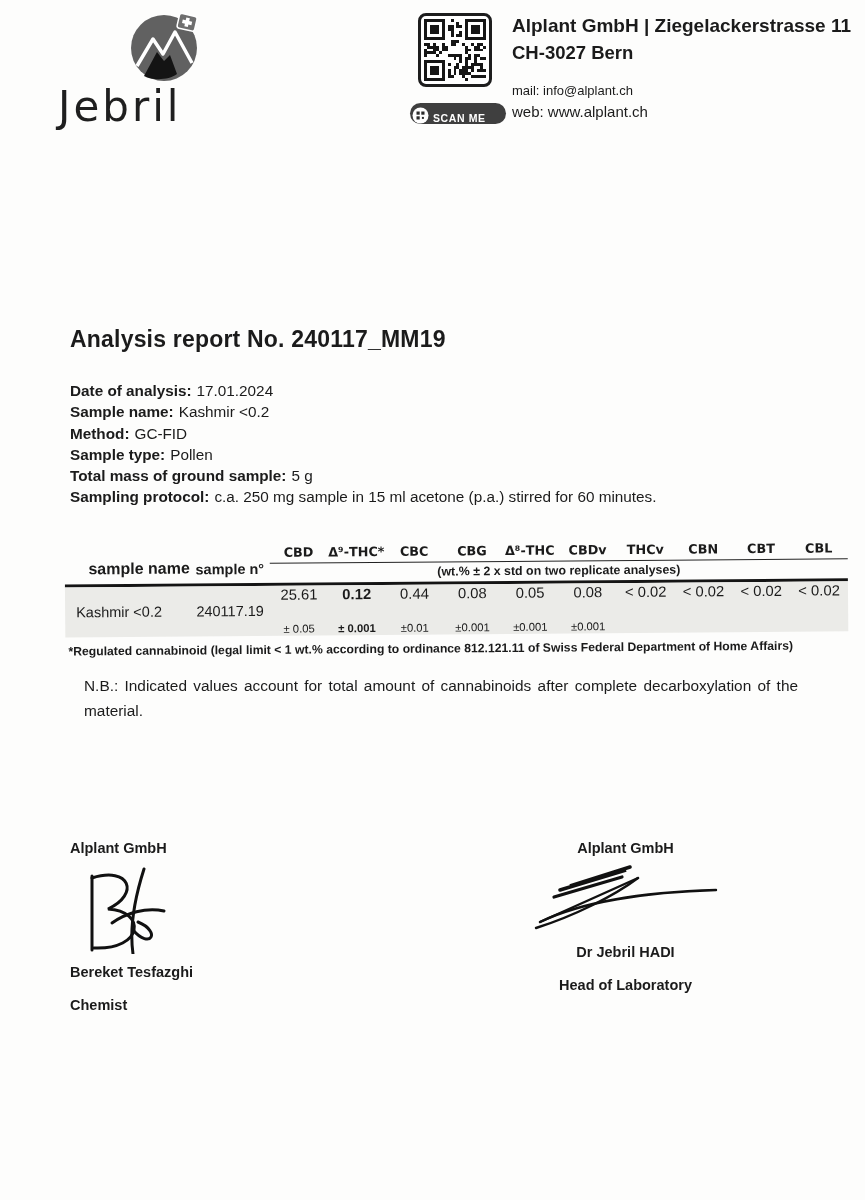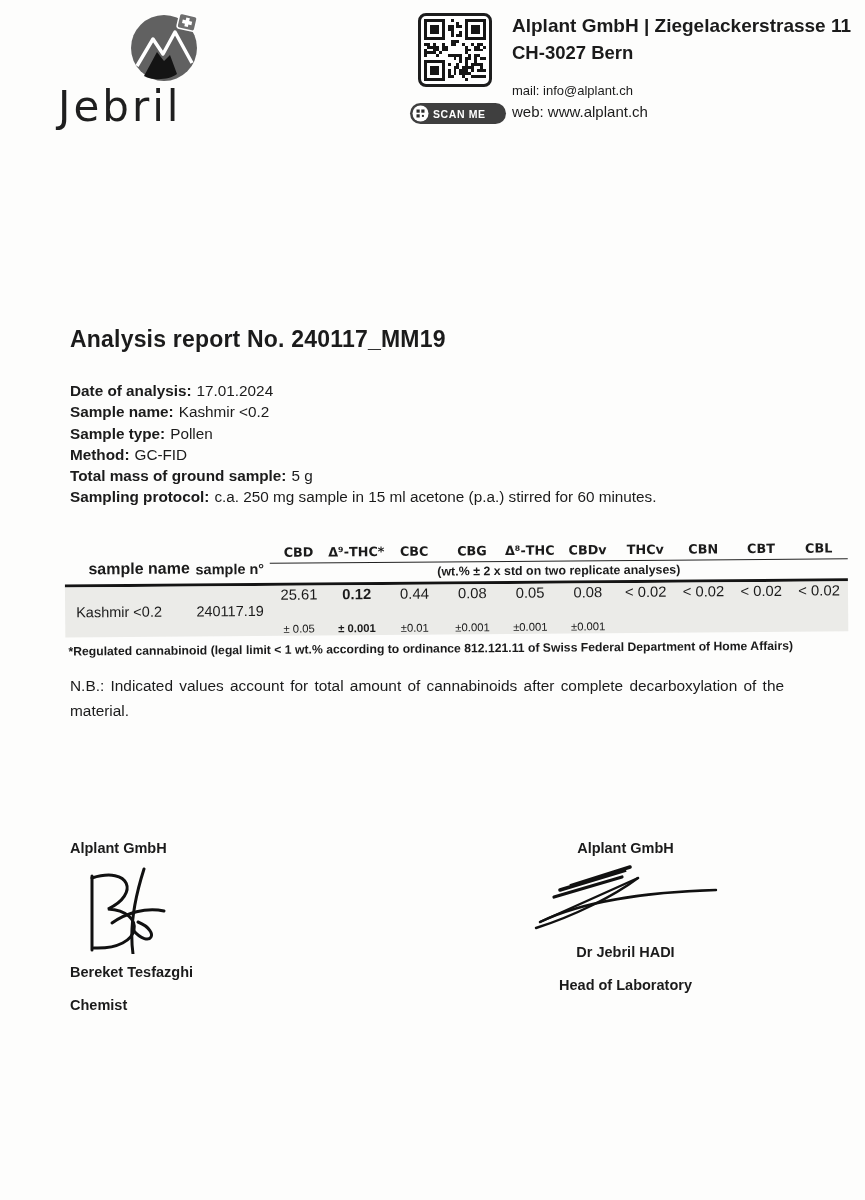--- a/index.html
+++ b/index.html
@@ -18,21 +18,21 @@
     font-size:42px;font-weight:400;letter-spacing:3px;color:#1f1f1f;
   }
   .qr-frame{
     left:418px;top:13px;width:62px;height:62px;
     border:3px solid #1d1d1d;border-radius:8px;padding:3px;background:#fff;
   }
   .qr-frame svg{width:62px;height:62px;display:block;}
   .scan-pill{
     left:410px;top:103px;width:96px;height:21px;
     background:#3f3f3f;border-radius:11px;
-    display:flex;align-items:center;gap:4px;padding-left:2px;box-sizing:border-box;
+    display:flex;align-items:flex-end;gap:4px;padding-left:2px;box-sizing:border-box;
   }
   .scan-ico{width:17px;height:17px;flex:0 0 auto;}
   .scan-label{color:#fff;font-size:10.5px;font-weight:bold;letter-spacing:.6px;}
   .company{left:512px;top:16px;width:345px;line-height:1;}
   .co-line1{font-size:19px;font-weight:bold;margin-bottom:9px;}
   .co-line2{font-size:18.5px;font-weight:bold;}
   .co-mail{font-size:13px;margin-top:21px;}
   .co-web{font-size:15px;margin-top:7px;}
 
   
@@ -58,21 +58,21 @@
   .c-name{width:125px;display:flex;align-items:center;padding-left:11px;box-sizing:border-box;font-size:14.5px;}
   .c-no{width:80px;display:flex;align-items:center;justify-content:center;font-size:14.5px;}
   .vals{width:578px;display:grid;grid-template-columns:repeat(10,1fr);}
   .cell{display:flex;flex-direction:column;align-items:center;justify-content:space-between;line-height:1.25;}
   .cell .v{font-size:14.8px;}
   .cell .std{font-size:11.3px;}
   .cell.boldcell .v,.cell.boldcell .std{font-weight:bold;}
   .footnote{font-size:12.2px;font-weight:600;margin-top:7px;padding-left:3px;}
 
   
-  .nb{left:70px;top:674px;width:714px;font-size:15.4px;line-height:24.5px;text-align:justify;margin:0;}
+  .nb{left:84px;top:674px;width:714px;font-size:15.4px;line-height:24.5px;text-align:justify;margin:0;}
 
   
   .sig{top:840px;}
   .sig-left{left:70px;width:230px;}
   .sig-right{left:508px;width:235px;text-align:center;}
   .sig .co{font-size:14.5px;font-weight:bold;}
   .sig-svg-l{margin:10px 0 0 8px;display:block;}
   .sig-svg-r{margin:6px auto 0;display:block;}
   .sig .nm{font-size:14.5px;font-weight:bold;margin-top:10px;}
   .sig .rl{font-size:14.5px;font-weight:bold;margin-top:17px;}
@@ -116,22 +116,22 @@
     <div class="co-line2">CH-3027 Bern</div>
     <div class="co-mail">mail: info@alplant.ch</div>
     <div class="co-web">web: www.alplant.ch</div>
   </div>
 
   <h1 class="abs title">Analysis report No. 240117_MM19</h1>
 
   <div class="abs meta">
     <div class="meta-line"><span class="lbl">Date of analysis:</span><span>17.01.2024</span></div>
     <div class="meta-line"><span class="lbl">Sample name:</span><span>Kashmir &lt;0.2</span></div>
+    <div class="meta-line"><span class="lbl">Method:</span><span>GC-FID</span></div>
     <div class="meta-line"><span class="lbl">Sample type:</span><span>Pollen</span></div>
-    <div class="meta-line"><span class="lbl">Method:</span><span>GC-FID</span></div>
     <div class="meta-line"><span class="lbl">Total mass of ground sample:</span><span>5 g</span></div>
     <div class="meta-line"><span class="lbl">Sampling protocol:</span><span>c.a. 250 mg sample in 15 ml acetone (p.a.) stirred for 60 minutes.</span></div>
   </div>
 
   <div class="abs lab-table">
     <div class="t-head">
       <div class="head-left">
         <div class="h1c">sample name</div>
         <div class="h2c">sample n°</div>
       </div>

